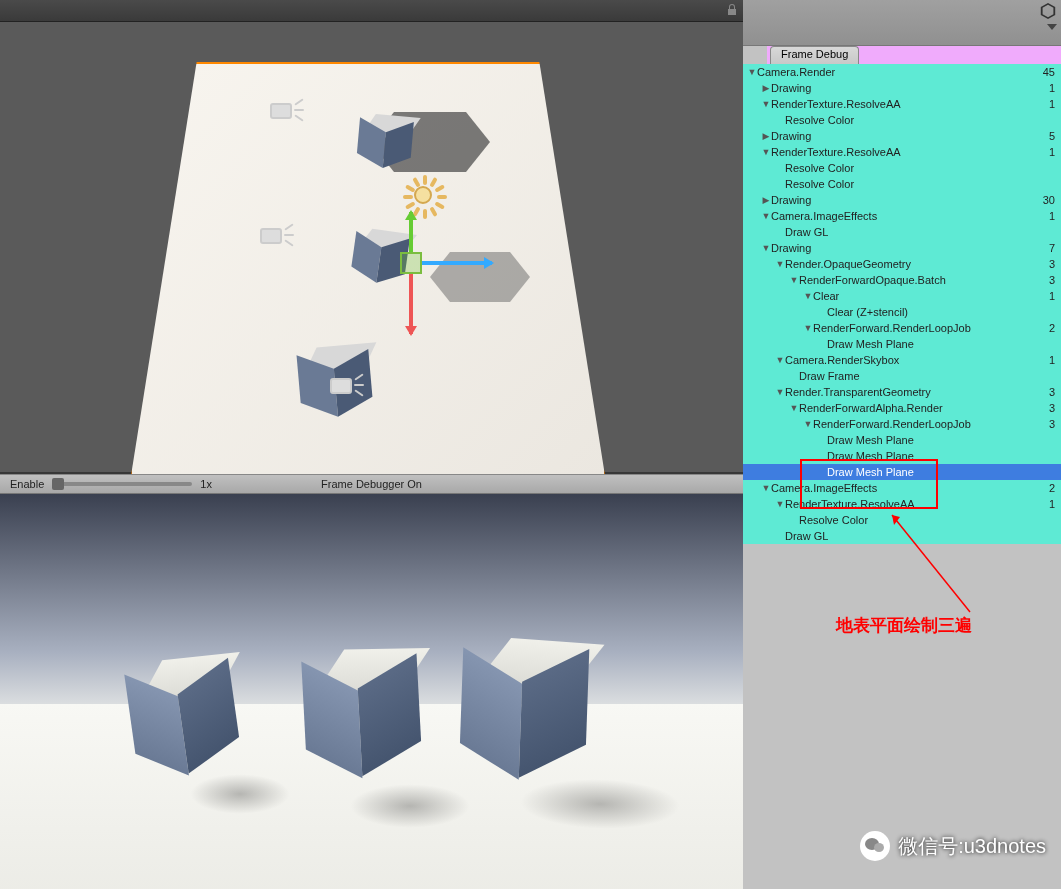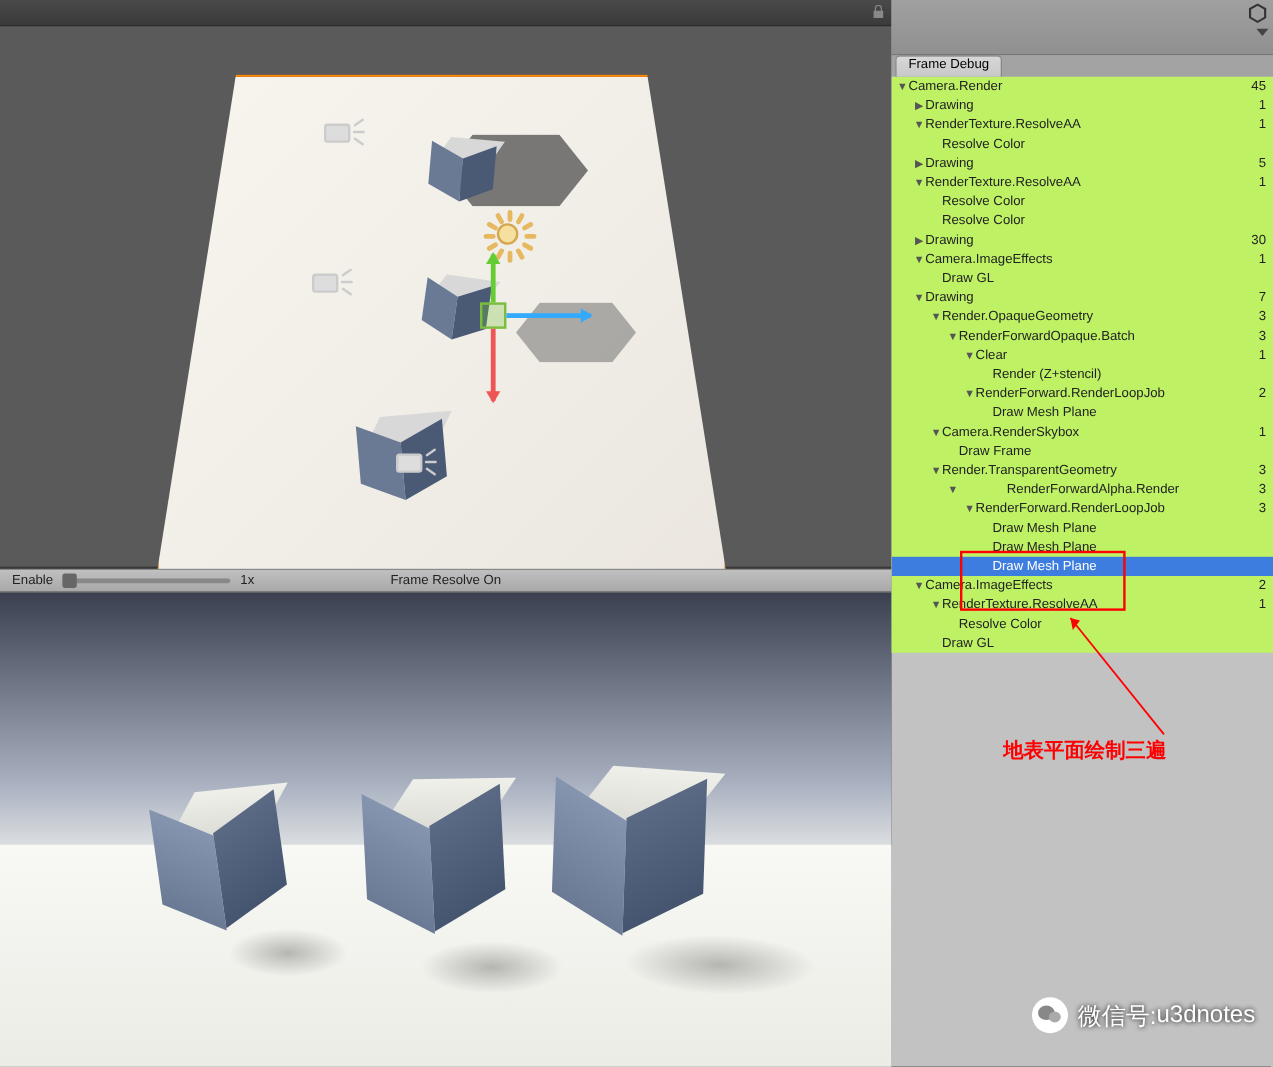--- a/index.html
+++ b/index.html
@@ -65,31 +65,31 @@
 .gcube .r { width:55px; height:80px; background:linear-gradient(#5a6a85,#45556f); top:20px; left:28px; transform:skewY(-28deg); }
 .gc1 { left:145px; top:170px; transform:scale(1.0) rotate(-8deg); }
 .gc2 { left:325px; top:158px; transform:scale(1.1) rotate(-3deg); }
 .gc3 { left:490px; top:145px; transform:scale(1.2) rotate(2deg); }
 
 .right-area { position:absolute; left:743px; top:0; width:318px; height:889px; background:#c2c2c2; }
 .right-top { height:46px; background:linear-gradient(#a0a0a0,#909090); border-bottom:1px solid #777; position:relative; }
 .unity-logo { position:absolute; right:4px; top:2px; width:18px; height:18px; }
 .triangle { position:absolute; right:4px; top:24px; width:0; height:0; border:5px solid transparent; border-top:6px solid #444; }
 
-.tab-row { display:flex; height:18px; background:#a3a3a3; }
+.tab-row { display:flex; height:18px; background:#f0abfc;margin-left:24px; }
 .tab { background:linear-gradient(#d8d8d8,#c8c8c8); border:1px solid #888; border-bottom:none; padding:1px 10px; font-size:11px; border-radius:4px 4px 0 0; margin-left:3px; }
 .toolbar { display:flex; height:18px; background:linear-gradient(#d0d0d0,#c0c0c0); border-top:1px solid #999; border-bottom:1px solid #999; }
 .btn { flex:0 0 130px; text-align:center; font-size:11px; border-right:1px solid #999; padding-top:2px; cursor:pointer; }
 .dropdown { flex:0 0 100px; font-size:11px; padding:2px 6px; border-right:1px solid #999; position:relative; }
 .dropdown::after { content:'▾'; position:absolute; right:6px; font-size:8px; }
 .sliderbar { flex:1; padding:6px; }
 .sliderbar .track { height:3px; background:#999; position:relative; }
 .sliderbar .track .k { position:absolute; right:0; top:-3px; width:10px; height:10px; background:#777; border-radius:2px; }
 
-.tree { font-size:11px; color:#222; background:#bef264; overflow:hidden; }
+.tree { font-size:11px; color:#222; background:#5eead4; overflow:hidden; }
 .row { display:flex; justify-content:space-between; padding:1px 6px 1px 4px; height:16px; align-items:center; white-space:nowrap; cursor:pointer; }
 .row .lbl { display:flex; align-items:center; }
 .arr { display:inline-block; width:10px; text-align:center; color:#555; font-size:9px; }
 .arr.down::before { content:'▼'; }
 .arr.right::before { content:'▶'; }
 .arr.none { visibility:hidden; }
 .row.sel { background:#3e7de0; color:#fff; }
 .cnt { color:#222; font-size:11px; }
 .row.sel .cnt { color:#fff; }
 
@@ -178,21 +178,21 @@
       </div>
     </div>
   </div>
 
   <div class="scale-bar">
     <span class="lbl">Enable</span>
     <div class="slider">
         <div class="knob"></div>
       </div>
     <span class="mult">1x</span>
-    <span class="dbg-label">Frame Resolve On</span>
+    <span class="dbg-label">Frame Debugger On</span>
   </div>
 
   <div class="game-view">
     <div class="floor"></div>
     <div class="gshadow gs1"></div>
     <div class="gshadow gs2"></div>
     <div class="gshadow gs3"></div>
     <div class="gcube gc1">
         <div class="t"></div>
         <div class="l"></div>
@@ -323,21 +323,21 @@
       <div class="row">
         <div class="lbl" style="padding-left: 56px;">
           <span class="arr down"></span>
           <span>Clear</span>
         </div>
         <span class="cnt">1</span>
       </div>
       <div class="row">
         <div class="lbl" style="padding-left: 70px;">
           <span class="arr none"></span>
-          <span>Render (Z+stencil)</span>
+          <span>Clear (Z+stencil)</span>
         </div>
         <span class="cnt"></span>
       </div>
       <div class="row">
         <div class="lbl" style="padding-left: 56px;">
           <span class="arr down"></span>
           <span>RenderForward.RenderLoopJob</span>
         </div>
         <span class="cnt">2</span>
       </div>
@@ -363,21 +363,21 @@
         <span class="cnt"></span>
       </div>
       <div class="row">
         <div class="lbl" style="padding-left: 28px;">
           <span class="arr down"></span>
           <span>Render.TransparentGeometry</span>
         </div>
         <span class="cnt">3</span>
       </div>
       <div class="row">
-        <div class="lbl" style="padding-left: 42px; gap: 40px;">
+        <div class="lbl" style="padding-left: 42px;">
           <span class="arr down"></span>
           <span>RenderForwardAlpha.Render</span>
         </div>
         <span class="cnt">3</span>
       </div>
       <div class="row">
         <div class="lbl" style="padding-left: 56px;">
           <span class="arr down"></span>
           <span>RenderForward.RenderLoopJob</span>
         </div>

